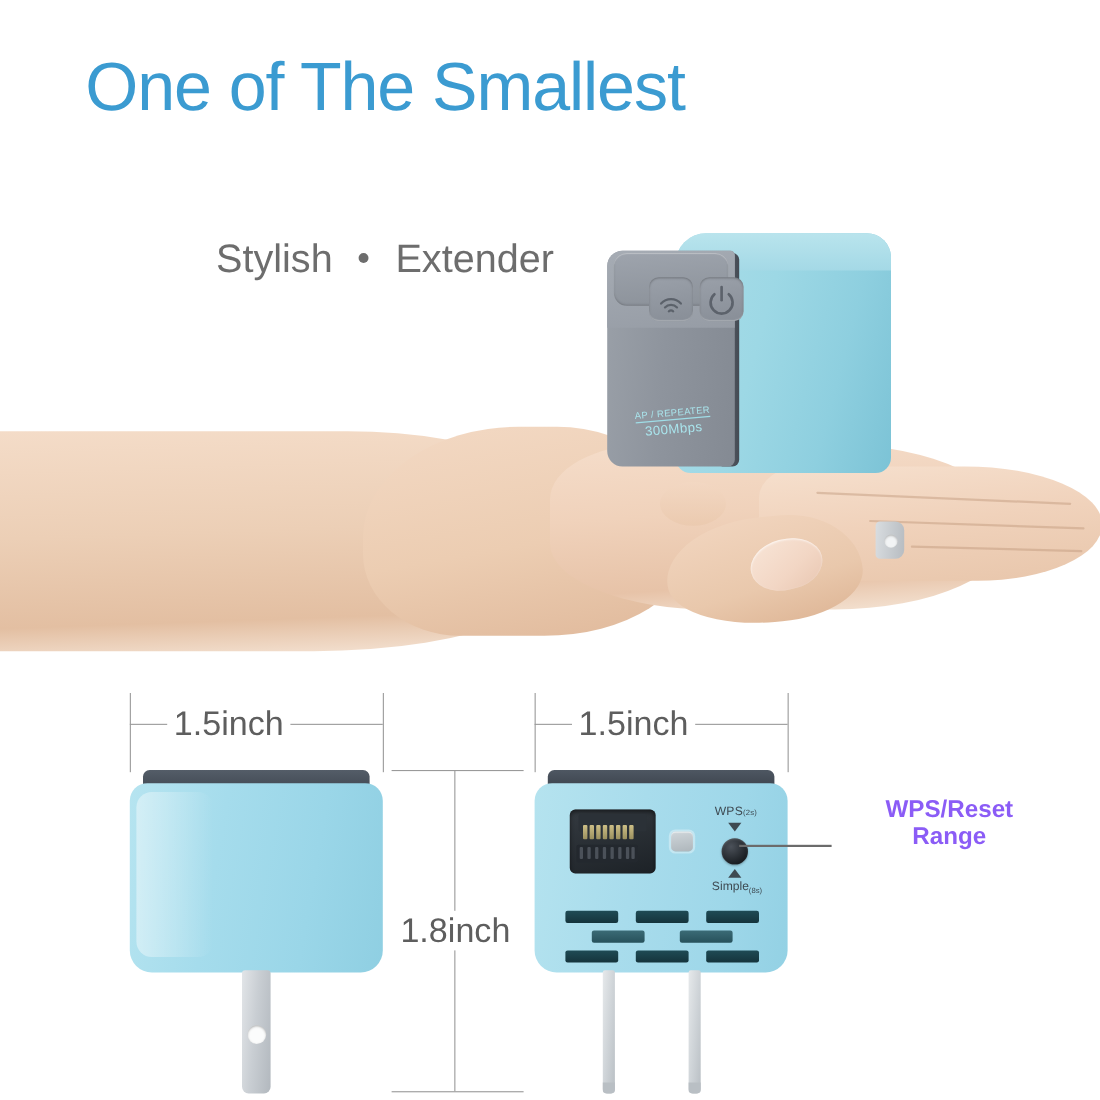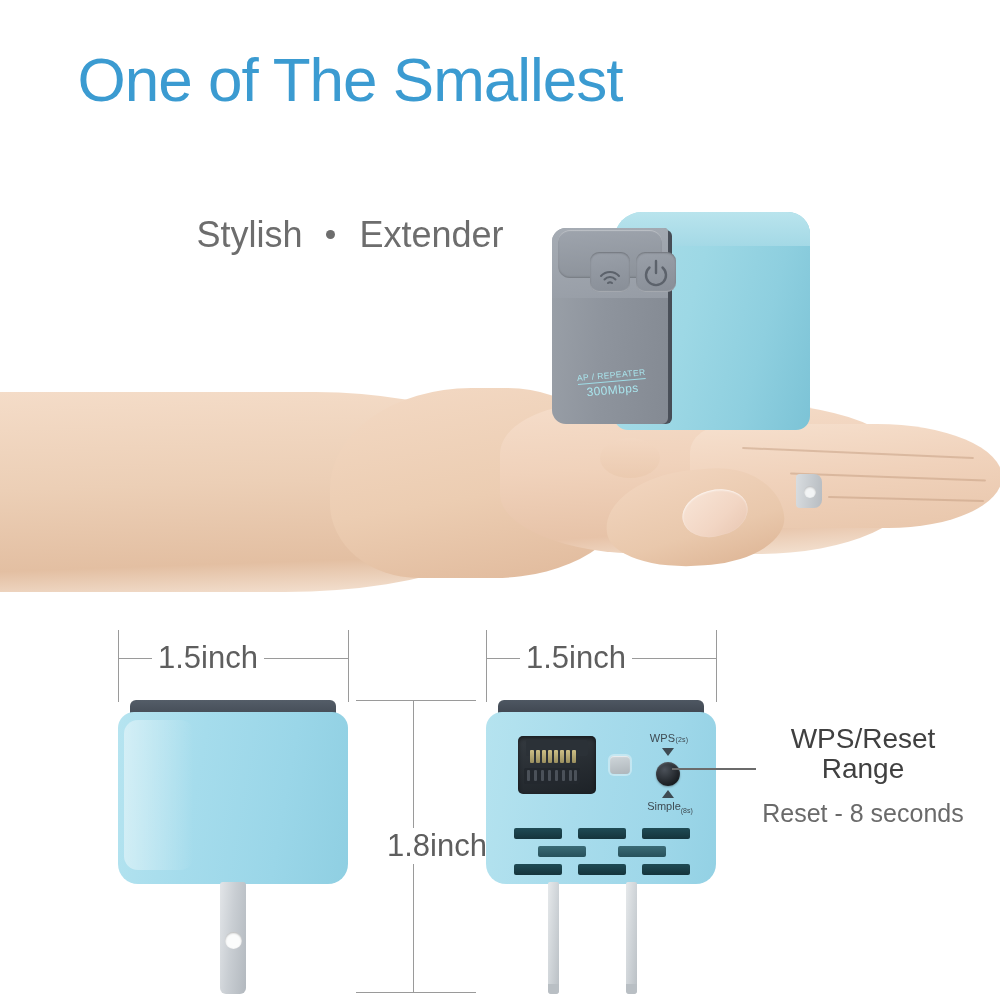--- a/index.html
+++ b/index.html
@@ -127,21 +127,21 @@
   .vent-row{position:absolute;display:flex;}
   .vent{height:11px;border-radius:2px;background:linear-gradient(180deg,#1f4b55,#15343c);}
   .vent-lite{background:linear-gradient(180deg,#3b6b76,#27515b);}
   .devR-blade{position:absolute;width:11px;height:112px;top:182px;
     background:linear-gradient(95deg,#e6e9eb 0%,#cfd4d8 50%,#b9bfc4 100%);border-radius:2px 2px 4px 4px;}
   .devR-blade i{position:absolute;left:0;bottom:0;width:11px;height:10px;background:#b9bfc4;border-radius:0 0 3px 3px;}
 
   
   .leader{position:absolute;left:672px;top:768px;width:84px;height:2px;background:#6b6b6b;}
   .callout{position:absolute;left:726px;top:724px;width:274px;text-align:center;}
-  .co-title{font-size:28px;line-height:1.08;color:#404040;font-weight:400;}
+  .co-title{font-size:22px;line-height:1.08;color:#8b5cf6;font-weight:700;}
   .co-sub{font-size:25px;line-height:1.42;color:#6a6a6a;margin-top:12px;}
 </style>
 </head>
 <body>
 
 <div id="stage">
 
   <div class="headline">One of The Smallest</div>
   <div class="tagline">
     <span>Stylish</span>
@@ -204,21 +204,21 @@
     <div class="dim-line dim-v" style="left:486px;top:630px;height:72px;"></div>
     <div class="dim-line dim-v" style="left:716px;top:630px;height:72px;"></div>
     <div class="dim-line dim-h" style="left:486px;top:658px;width:230px;"></div>
     <div class="dim-text" style="left:520px;top:640px;">1.5inch</div>
   </div>
 
   <div>
     <div class="dim-line dim-h" style="left:356px;top:700px;width:120px;"></div>
     <div class="dim-line dim-h" style="left:356px;top:992px;width:120px;"></div>
     <div class="dim-line dim-v" style="left:413px;top:700px;height:292px;"></div>
-    <div class="dim-text" style="left:358px;top:828px;margin-left:23px;">1.8inch</div>
+    <div class="dim-text" style="left:358px;top:828px;">1.8inch</div>
   </div>
 
   <div class="devL">
     <div class="devL-top"></div>
     <div class="devL-body"></div>
     <div class="devL-sheen"></div>
     <div class="devL-blade"></div>
     <div class="devL-hole"></div>
   </div>
 
@@ -281,16 +281,15 @@
       </div>
     <div class="devR-blade" style="left:140px;">
         <i></i>
       </div>
   </div>
 
   <div class="leader"></div>
   <div class="callout">
     <div class="co-title">WPS/Reset</div>
     <div class="co-title">Range</div>
-    <div class="co-sub">Reset - 8 seconds</div>
   </div>
 
 </div>
 
 </body></html>

